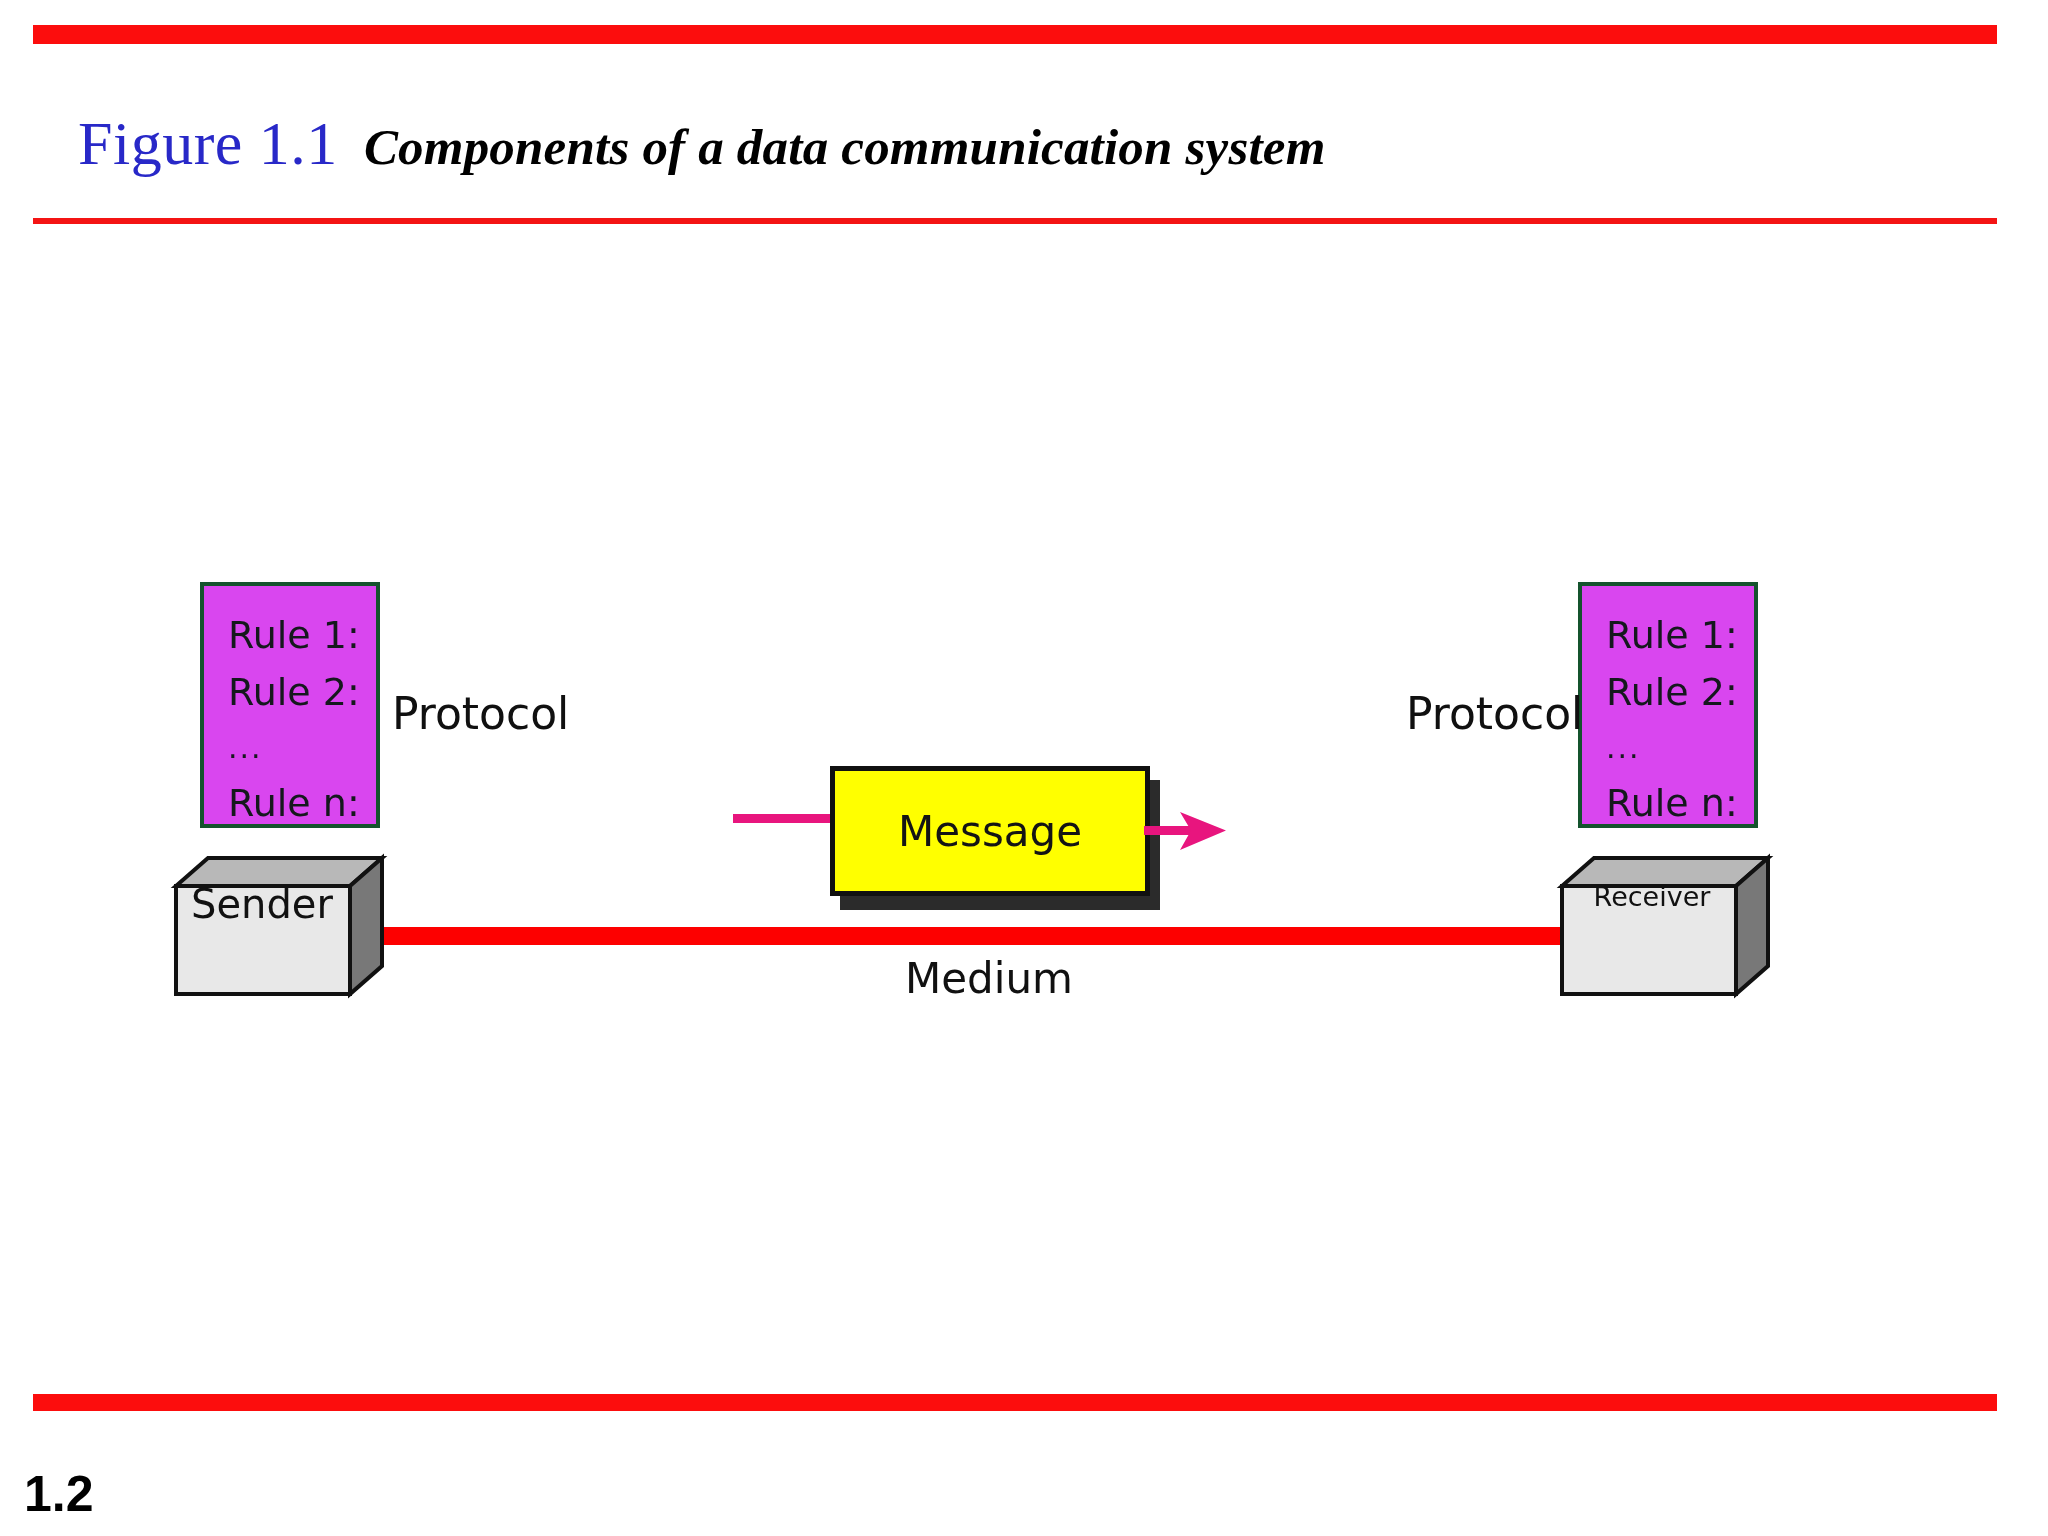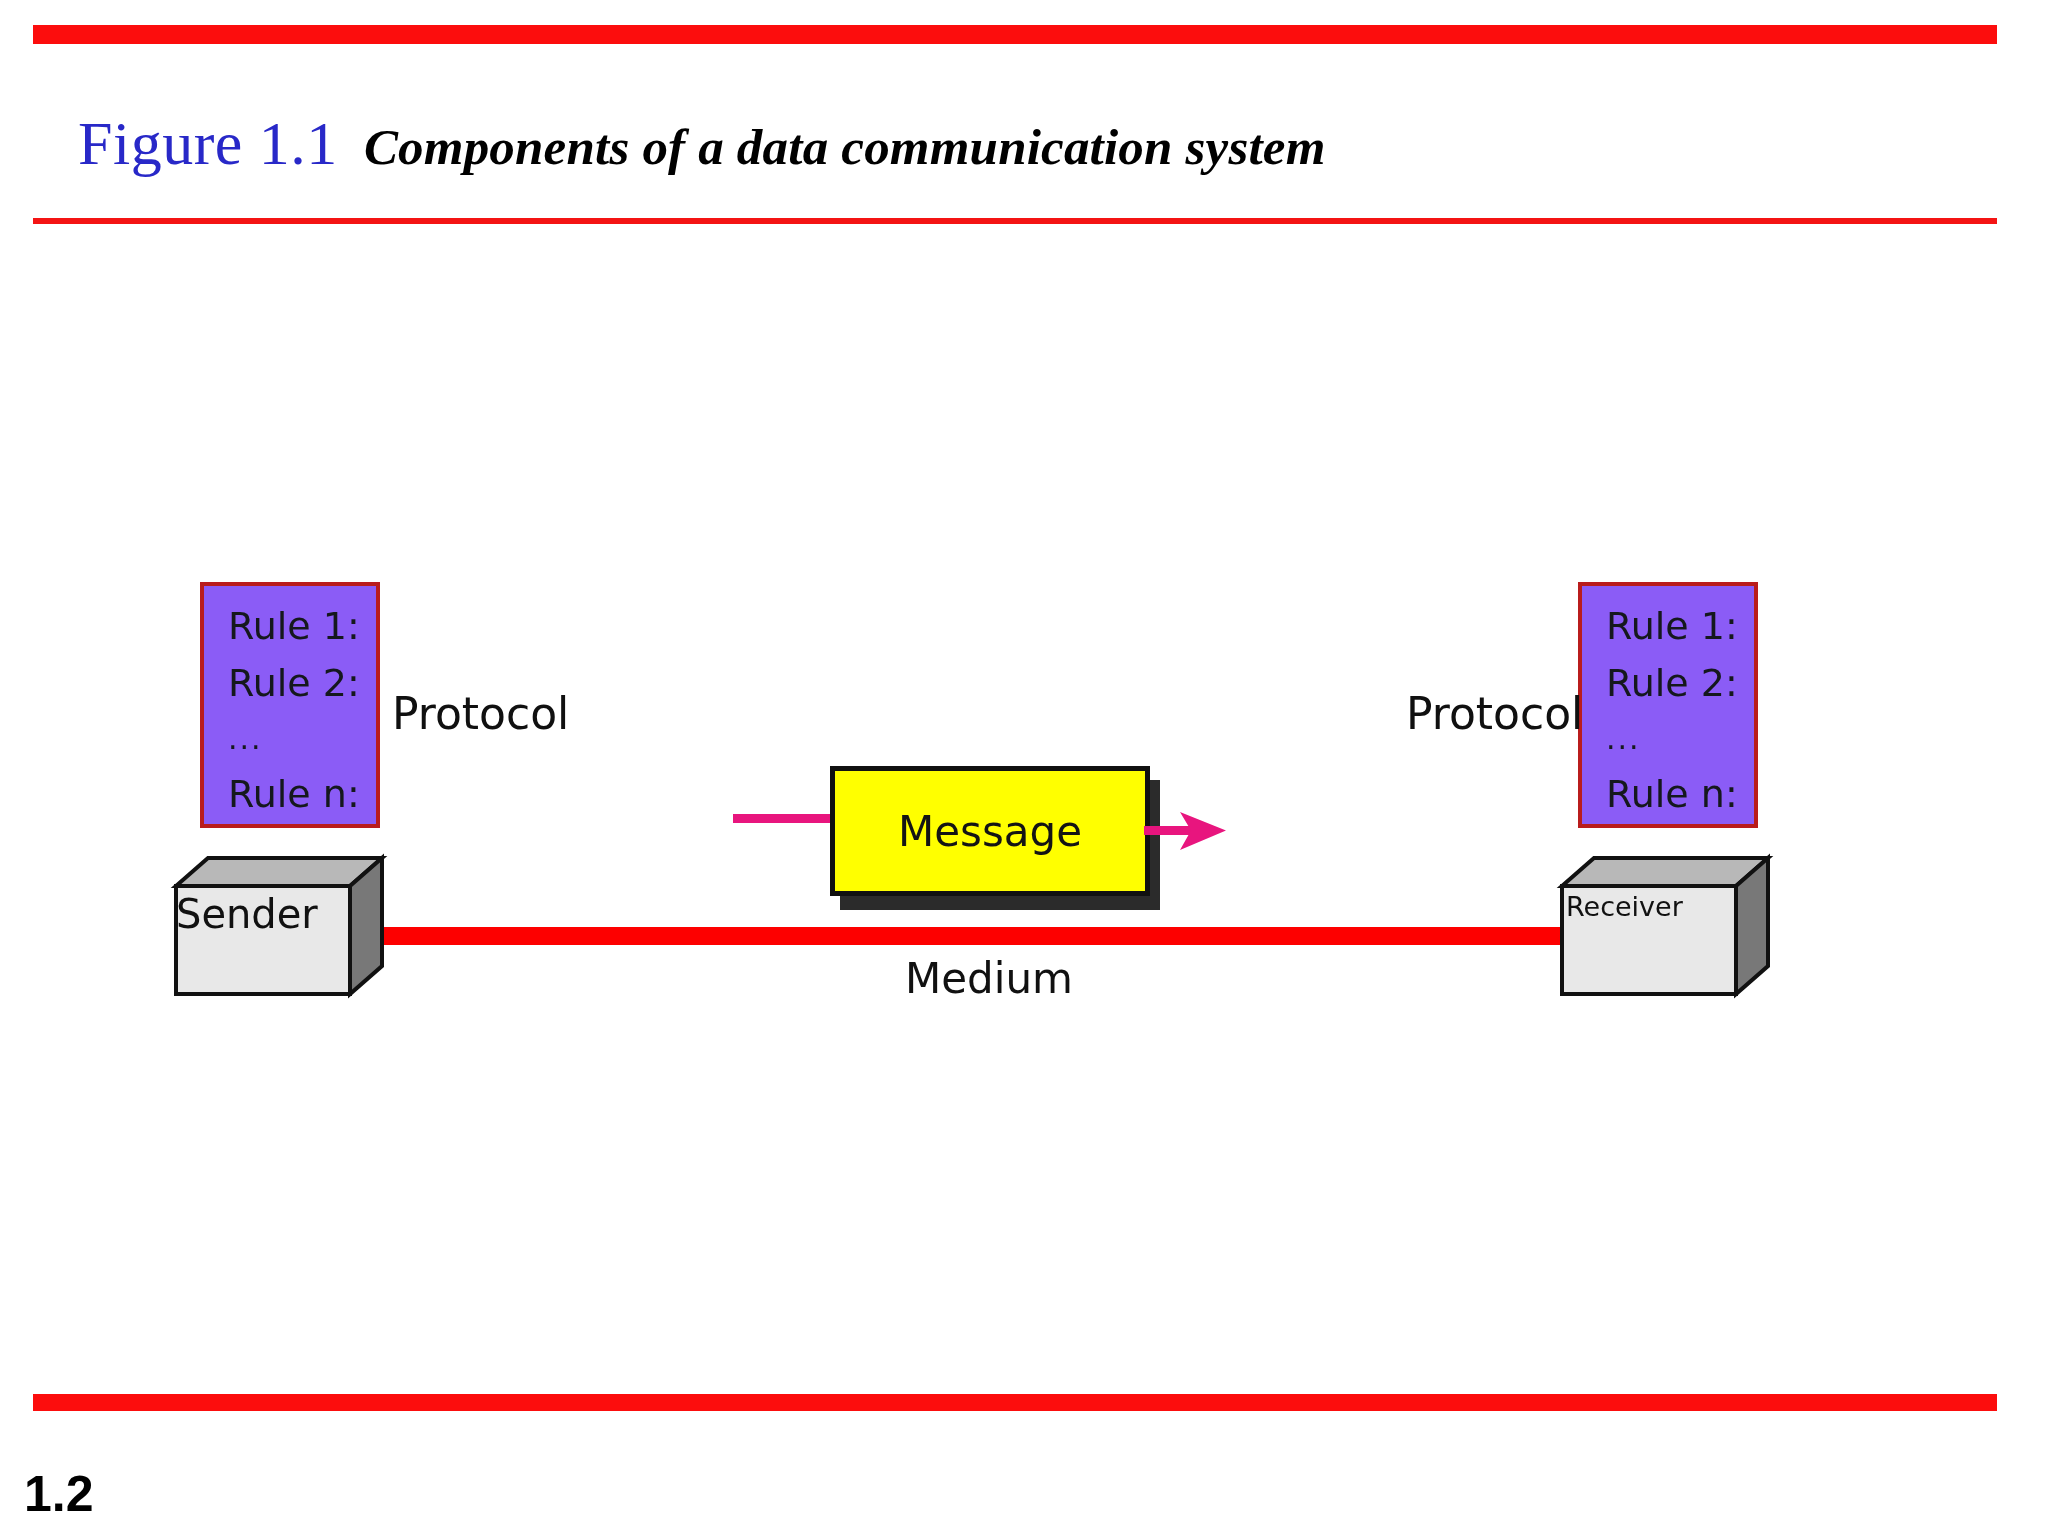--- a/index.html
+++ b/index.html
@@ -84,23 +84,23 @@
     left: 0;
     top: 0;
     width: 2048px;
     height: 1536px;
   }
 
   
   .rule-box {
     position: absolute;
     box-sizing: border-box;
-    background: #8b5cf6;
-    border: 4px solid #b91c1c;
-    padding-top: 12px;
+    background: #d946ef;
+    border: 4px solid #14532d;
+    padding-top: 21px;
   }
   .rule-box.left  { left: 200px; top: 582px; width: 180px; height: 246px; }
   .rule-box.right { left: 1578px; top: 582px; width: 180px; height: 246px; }
   .rule-line {
     font-family: "DejaVu Sans", sans-serif;
     font-size: 38px;
     color: #15181d;
     line-height: 57px;
     padding-left: 24px;
     white-space: nowrap;
@@ -127,22 +127,23 @@
     position: absolute;
     width: 210px;
     height: 140px;
   }
   .node3d.sender   { left: 176px;  top: 858px; }
   .node3d.receiver { left: 1562px; top: 858px; }
   .node3d svg { display: block; overflow: visible; }
   .node3d .node-label {
     position: absolute;
     left: 0;
-    top: 33px;
+    top: 23px;
     width: 172px;
+    text-align: center;
     font-family: "DejaVu Sans", sans-serif;
     font-size: 40px;
     color: #111111;
     white-space: nowrap;
     pointer-events: none;
   }
   .node3d.receiver .node-label { left: 4px; width: 172px; font-size: 27px; }
 
   
   .medium-line {

